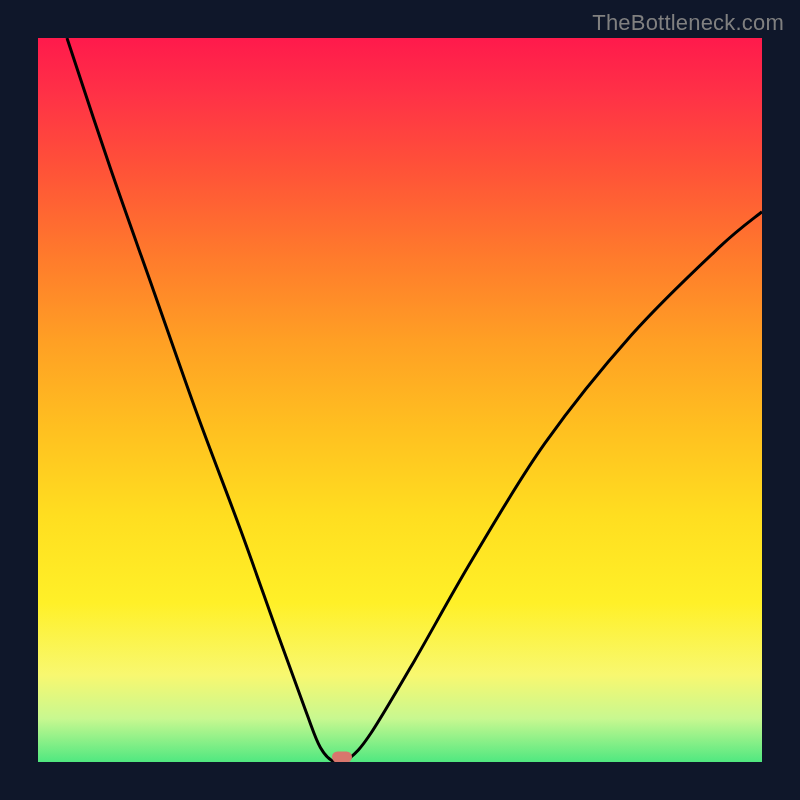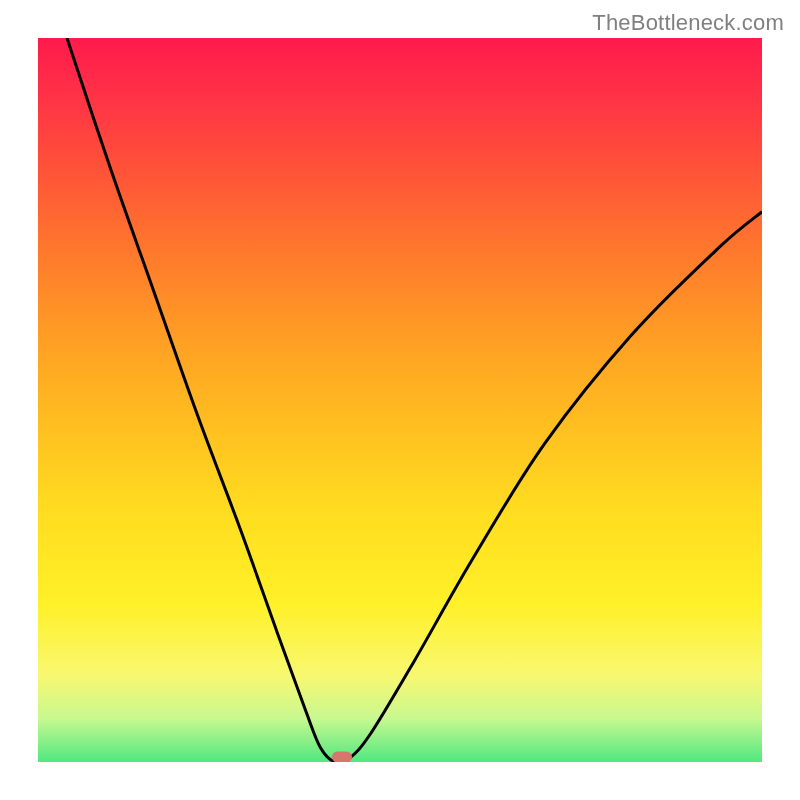--- a/index.html
+++ b/index.html
@@ -10,21 +10,21 @@
     background: #000;
     position: relative;
     font-family: Arial, sans-serif;
   }
   .outer {
     position: absolute;
     top: 0;
     left: 0;
     width: 800px;
     height: 800px;
-    background: #ffffff;
+    background: #0f172a;
   }
   .plot-area {
     position: absolute;
     top: 38px;
     left: 38px;
     width: 724px;
     height: 724px;
     overflow: hidden;
   }
   .gradient {

